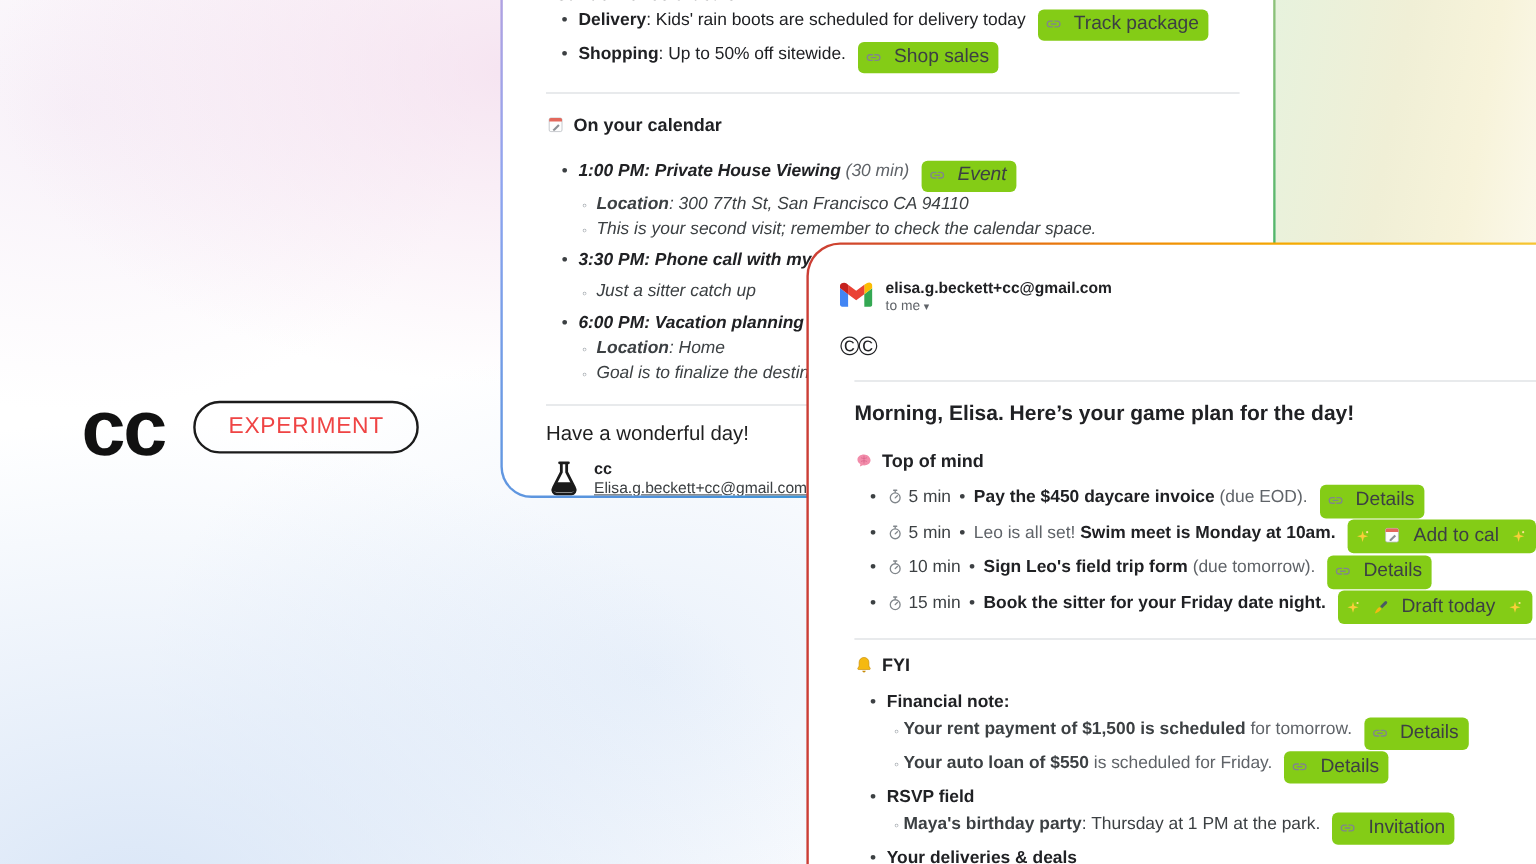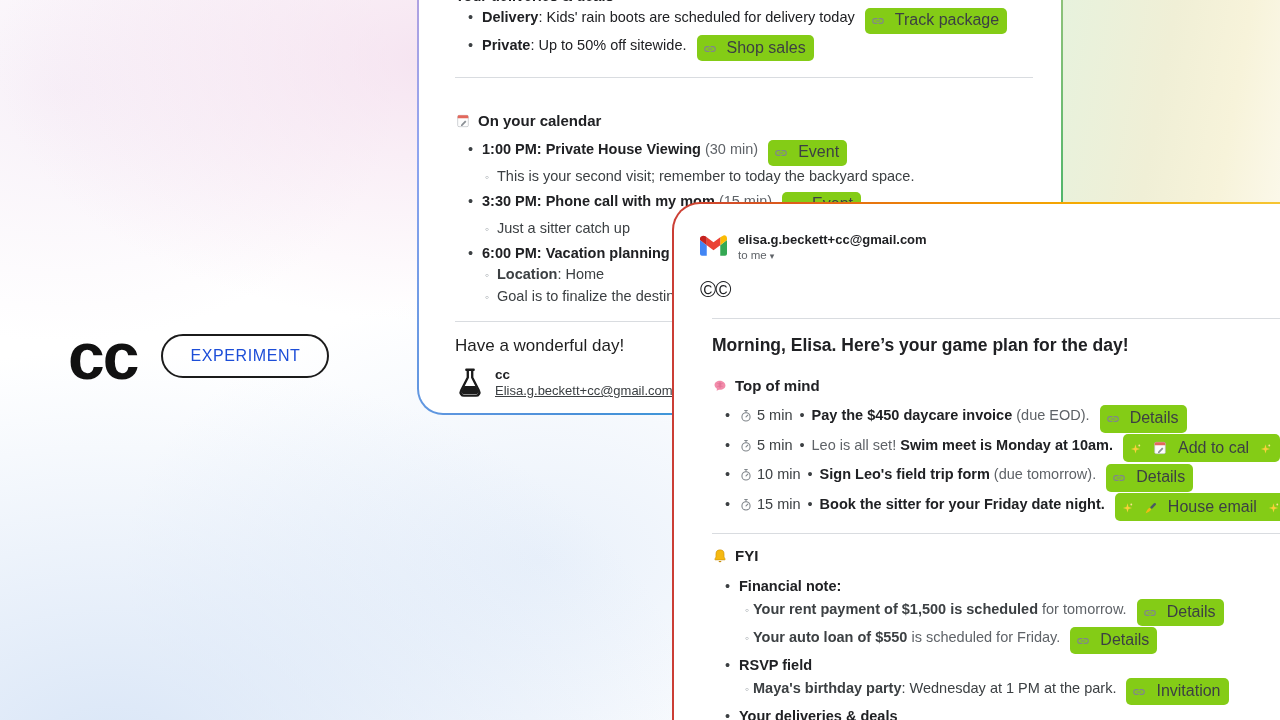--- a/index.html
+++ b/index.html
@@ -19,22 +19,22 @@
   
   .corner-glow {
     position:absolute; left:1063px; top:0; width:217px; height:203px; z-index:0;
     background:linear-gradient(100deg,#e7f2dd 0%, #f0efd6 45%, #f7f3da 75%, #fbf8e9 100%);
   }
 
   
   .brand { position:absolute; left:68px; top:326px; z-index:3; display:flex; align-items:center; gap:24px; }
   .brand-logo { font-size:66px; font-weight:600; letter-spacing:-2px; color:#111; line-height:60px; }
   .brand-badge {
-    border:2.5px solid #1b1b1b; border-radius:26px; color:#1d4ed8;
-    font-size:16px; font-weight:500; letter-spacing:.6px;
+    border:2.5px solid #1b1b1b; border-radius:26px; color:#ef4444;
+    font-size:19px; font-weight:500; letter-spacing:.6px;
     padding:8px 27px; line-height:24px; background:transparent;
   }
 
   
   .card { position:absolute; padding:2px; }
   .card-inner { background:#fff; width:100%; height:100%; overflow:hidden; }
 
   .back-card { left:417px; top:-56px; width:646px; height:471px; z-index:1; border-radius:26px;
     background:conic-gradient(from 0deg at 50% 50%,
       #f0a7c6 0deg, #8fc27a 60deg, #4fb56a 95deg, #3fae77 130deg,
@@ -66,22 +66,22 @@
   .sec-heading { display:flex; align-items:center; gap:7px; font-size:15px; font-weight:700; line-height:22px; }
 
   svg.ic { width:16px; height:16px; display:inline-block; vertical-align:-3px; }
   svg.ic-sm { width:14px; height:14px; }
   svg.ic-spark { width:13px; height:13px; }
 
   
   .bc-content { padding:40px 28px 0 36px; font-size:14.5px; }
   .bc-heading { font-weight:700; line-height:20px; font-size:14.5px; }
   .bc-content .divider1 { margin-top:16px; }
-  .bc-cal-heading { margin-top:32px; }
-  .bc-events { margin-top:6px; }
+  .bc-cal-heading { margin-top:16px; }
+  .bc-events { margin-top:16px;font-style:italic; }
   .ev-gap { margin-top:3px; }
   .bc-divider2 { margin-top:14px; }
   .bc-closing { margin-top:12px; font-size:17px; line-height:24px; color:#1f1f1f; }
   .bc-signature { margin-top:9px; display:flex; gap:10px; align-items:flex-start; }
   .bc-signature .flask { width:30px; height:32px; }
   .sig-name { font-size:13.5px; font-weight:700; line-height:16px; }
   .sig-email { font-size:13px; color:#3c4043; text-decoration:underline; line-height:16px; cursor:pointer; }
 
   
   .fc-content { padding:28px 0 0 26px; }
@@ -128,21 +128,21 @@
         <li class="l1">
           <span class="b">Delivery</span><span>: Kids' rain boots are scheduled for delivery today</span>
           <span class="chip">
               <span><svg class="ic ic-sm" viewBox="0 0 24 24">
                   <path fill="#80868b" d="M3.9 12a3.1 3.1 0 0 1 3.1-3.1h4V7H7a5 5 0 0 0 0 10h4v-1.9H7A3.1 3.1 0 0 1 3.9 12zm4.1 1h8v-2H8v2zm9-6h-4v1.9h4a3.1 3.1 0 1 1 0 6.2h-4V17h4a5 5 0 0 0 0-10z"></path>
                 </svg></span>
               <span>Track package</span>
             </span>
         </li>
         <li class="l1">
-          <span class="b">Private</span><span>: Up to 50% off sitewide.</span>
+          <span class="b">Shopping</span><span>: Up to 50% off sitewide.</span>
           <span class="chip">
               <span><svg class="ic ic-sm" viewBox="0 0 24 24">
                   <path fill="#80868b" d="M3.9 12a3.1 3.1 0 0 1 3.1-3.1h4V7H7a5 5 0 0 0 0 10h4v-1.9H7A3.1 3.1 0 0 1 3.9 12zm4.1 1h8v-2H8v2zm9-6h-4v1.9h4a3.1 3.1 0 1 1 0 6.2h-4V17h4a5 5 0 0 0 0-10z"></path>
                 </svg></span>
               <span>Shop sales</span>
             </span>
         </li>
       </ul>
       <div class="divider divider1"></div>
 
@@ -157,21 +157,24 @@
       <ul class="bc-events">
         <li class="l1">
           <span class="b">1:00 PM: Private House Viewing</span><span class="muted"> (30 min)</span>
           <span class="chip">
               <span><svg class="ic ic-sm" viewBox="0 0 24 24">
                   <path fill="#80868b" d="M3.9 12a3.1 3.1 0 0 1 3.1-3.1h4V7H7a5 5 0 0 0 0 10h4v-1.9H7A3.1 3.1 0 0 1 3.9 12zm4.1 1h8v-2H8v2zm9-6h-4v1.9h4a3.1 3.1 0 1 1 0 6.2h-4V17h4a5 5 0 0 0 0-10z"></path>
                 </svg></span>
               <span>Event</span>
             </span>
         </li>
-        <li class="l2"><span>This is your second visit; remember to today the backyard space.</span></li>
+        <li class="l2">
+          <span class="b">Location</span><span>: 300 77th St, San Francisco CA 94110</span>
+        </li>
+        <li class="l2"><span>This is your second visit; remember to check the calendar space.</span></li>
 
         <li class="l1 ev-gap">
           <span class="b">3:30 PM: Phone call with my mom</span><span class="muted"> (15 min)</span>
           <span class="chip">
               <span><svg class="ic ic-sm" viewBox="0 0 24 24">
                   <path fill="#80868b" d="M3.9 12a3.1 3.1 0 0 1 3.1-3.1h4V7H7a5 5 0 0 0 0 10h4v-1.9H7A3.1 3.1 0 0 1 3.9 12zm4.1 1h8v-2H8v2zm9-6h-4v1.9h4a3.1 3.1 0 1 1 0 6.2h-4V17h4a5 5 0 0 0 0-10z"></path>
                 </svg></span>
               <span>Event</span>
             </span>
         </li>
@@ -290,21 +293,21 @@
                   </svg></span><span>15 min</span></span><span class="b">Book the sitter for your Friday date night.</span>
             <span class="chip">
                 <span><svg class="ic ic-spark" viewBox="0 0 24 24">
                     <path d="M12 2.5l1.9 6.6 6.6 1.9-6.6 1.9L12 19.5l-1.9-6.6-6.6-1.9 6.6-1.9z" fill="#f9cf3a"></path>
                     <circle cx="19" cy="4.6" r="1.7" fill="#fde293"></circle>
                   </svg></span>
                 <span><svg class="ic ic-sm" viewBox="0 0 24 24">
                     <path d="M3 21c1-4 3.2-7.2 6.3-9.3l3 3C10.2 17.8 7 20 3 21z" fill="#f5b913"></path>
                     <path d="M10.4 10.6L17 4a2.12 2.12 0 0 1 3 3l-6.6 6.6z" fill="#4a5a63"></path>
                   </svg></span>
-                <span>House email</span>
+                <span>Draft today</span>
                 <span><svg class="ic ic-spark" viewBox="0 0 24 24">
                     <path d="M12 2.5l1.9 6.6 6.6 1.9-6.6 1.9L12 19.5l-1.9-6.6-6.6-1.9 6.6-1.9z" fill="#f9cf3a"></path>
                     <circle cx="19" cy="4.6" r="1.7" fill="#fde293"></circle>
                   </svg></span>
               </span>
           </li>
         </ul>
 
         <div class="divider fc-div2"></div>
 
@@ -330,21 +333,21 @@
             <span class="b">Your auto loan of $550</span><span class="muted"> is scheduled for Friday.</span>
             <span class="chip">
                 <span><svg class="ic ic-sm" viewBox="0 0 24 24">
                     <path fill="#80868b" d="M3.9 12a3.1 3.1 0 0 1 3.1-3.1h4V7H7a5 5 0 0 0 0 10h4v-1.9H7A3.1 3.1 0 0 1 3.9 12zm4.1 1h8v-2H8v2zm9-6h-4v1.9h4a3.1 3.1 0 1 1 0 6.2h-4V17h4a5 5 0 0 0 0-10z"></path>
                   </svg></span>
                 <span>Details</span>
               </span>
           </li>
           <li class="l1"><span class="b">RSVP field</span></li>
           <li class="l2">
-            <span class="b">Maya's birthday party</span><span>: Wednesday at 1 PM at the park.</span>
+            <span class="b">Maya's birthday party</span><span>: Thursday at 1 PM at the park.</span>
             <span class="chip">
                 <span><svg class="ic ic-sm" viewBox="0 0 24 24">
                     <path fill="#80868b" d="M3.9 12a3.1 3.1 0 0 1 3.1-3.1h4V7H7a5 5 0 0 0 0 10h4v-1.9H7A3.1 3.1 0 0 1 3.9 12zm4.1 1h8v-2H8v2zm9-6h-4v1.9h4a3.1 3.1 0 1 1 0 6.2h-4V17h4a5 5 0 0 0 0-10z"></path>
                   </svg></span>
                 <span>Invitation</span>
               </span>
           </li>
           <li class="l1"><span class="b">Your deliveries &amp; deals</span></li>
 
         </ul>

